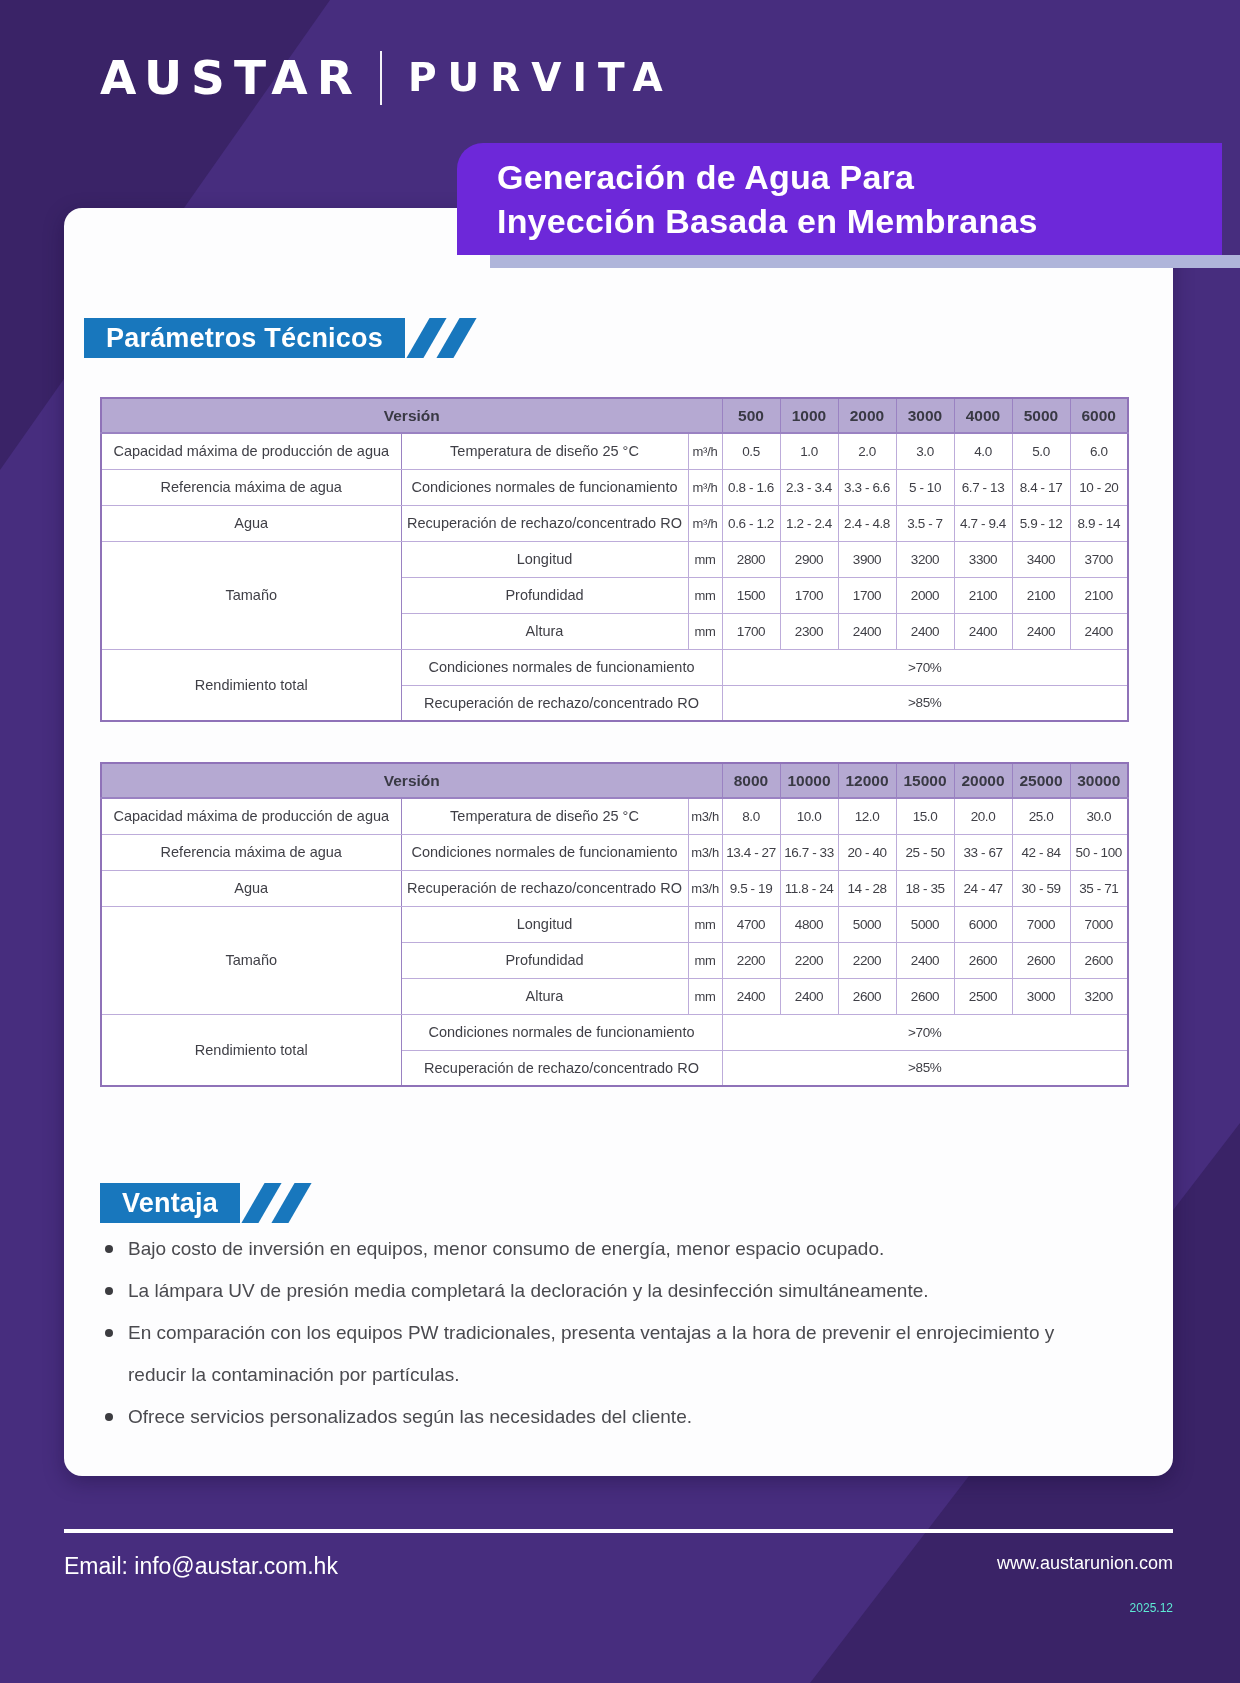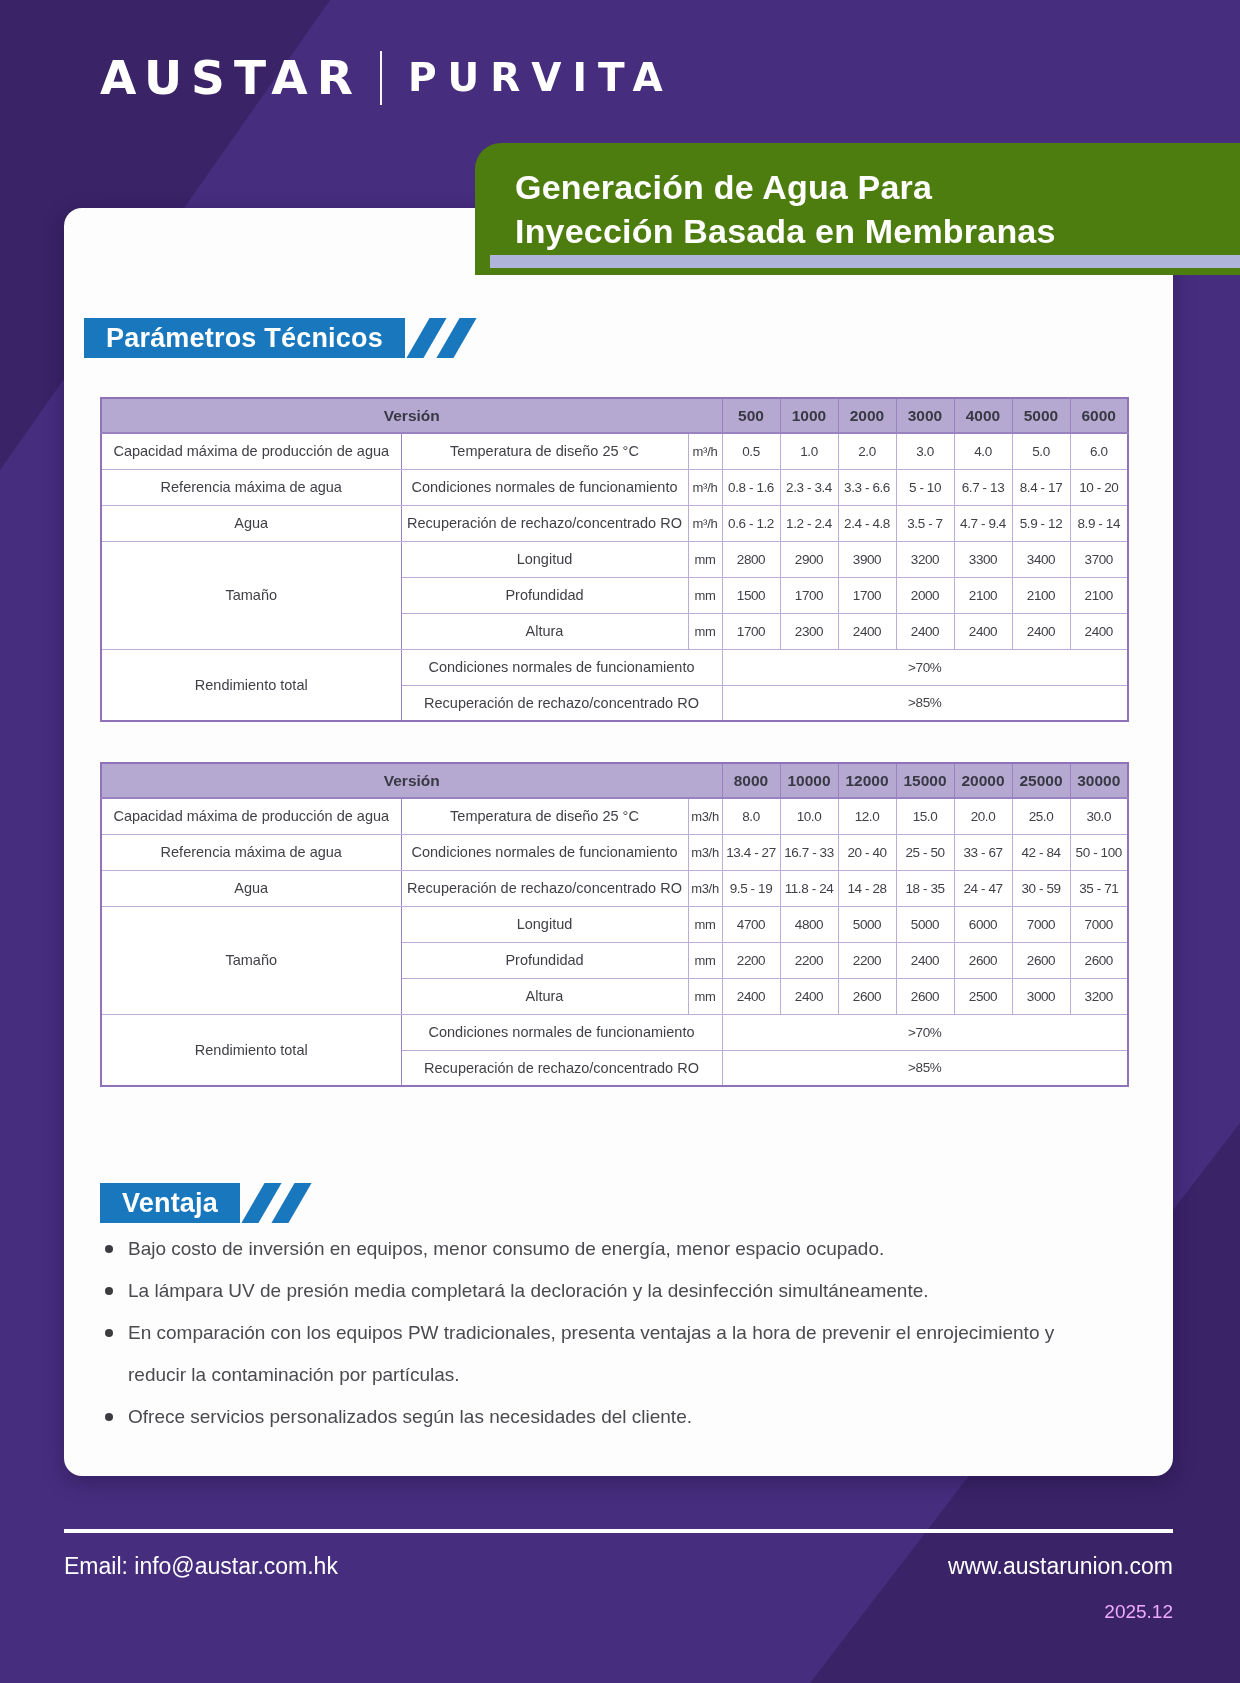--- a/index.html
+++ b/index.html
@@ -15,22 +15,22 @@
     background:#3A2367;clip-path:polygon(100% 0,100% 100%,0 100%);}
   
   .brand{position:absolute;left:64px;top:50px;display:flex;align-items:center;color:#fff;margin-left:36px;}
   .brand-austar{font-size:47px;font-weight:bold;letter-spacing:9px;font-family:"DejaVu Sans","Liberation Sans",sans-serif;}
   .brand-divider{width:2px;height:54px;background:rgba(255,255,255,.95);margin:0 26px 0 18px;}
   .brand-purvita{font-size:39px;font-weight:bold;letter-spacing:11px;font-family:"DejaVu Sans","Liberation Sans",sans-serif;}
   
   .card{position:absolute;left:64px;top:208px;width:1109px;height:1268px;
     background:#FDFDFE;border-radius:18px;box-shadow:0 6px 20px rgba(20,10,50,.35);}
   
-  .banner{position:absolute;left:475px;top:143px;width:765px;height:132px;
-    background:#4d7c0f;border-radius:26px 0 0 0;color:#fff;
+  .banner{position:absolute;left:457px;top:143px;width:765px;height:112px;
+    background:#6d28d9;border-radius:26px 0 0 0;color:#fff;
     display:flex;flex-direction:column;justify-content:center;
     padding-left:40px;box-sizing:border-box;
     font-size:34px;font-weight:bold;line-height:1.3;letter-spacing:.2px;}
   .banner-strip{position:absolute;left:490px;top:255px;width:750px;height:13px;background:#AFB5DA;}
   
   .section-head{position:absolute;display:flex;align-items:stretch;height:40px;}
   .section-head.parametros{left:84px;top:318px;}
   .section-head.ventaja{left:100px;top:1183px;}
   .section-box{background:#1877BD;color:#fff;font-size:27px;font-weight:bold;
     padding:0 22px;display:flex;align-items:center;letter-spacing:.2px;}
@@ -50,22 +50,22 @@
   .param-table td.lbl{border-right:1px solid #9A82C2;}
   .param-table td.val{font-size:13.5px;letter-spacing:-.4px;}
   .param-table td.unit{font-size:13px;letter-spacing:-.3px;}
   
   .advantages{position:absolute;left:100px;top:1228px;width:1000px;margin:0;padding:0;list-style:none;}
   .advantages li{position:relative;padding-left:28px;font-size:19px;color:#4A4A4F;line-height:42px;}
   .advantages li::before{content:'';position:absolute;left:5px;top:17px;width:8px;height:8px;border-radius:50%;background:#3C3C40;}
   
   .footer-rule{position:absolute;left:64px;top:1529px;width:1109px;height:4px;background:#fff;}
   .footer-email{position:absolute;left:64px;top:1553px;font-size:23px;color:#fff;}
-  .footer-site{position:absolute;right:67px;top:1553px;font-size:23px;color:#fff;text-align:right;}
-  .footer-date{position:absolute;right:67px;top:1601px;font-size:19px;color:#f0abfc;text-align:right;}
+  .footer-site{position:absolute;right:67px;top:1553px;font-size:18px;color:#fff;text-align:right;}
+  .footer-date{position:absolute;right:67px;top:1601px;font-size:12px;color:#5eead4;text-align:right;}
 </style>
 </head>
 <body>
 
 <div class="diag-tl"></div>
 <div class="diag-br"></div>
 
 <header class="brand">
   <span class="brand-austar">AUSTAR</span>
   <span class="brand-divider"></span>

